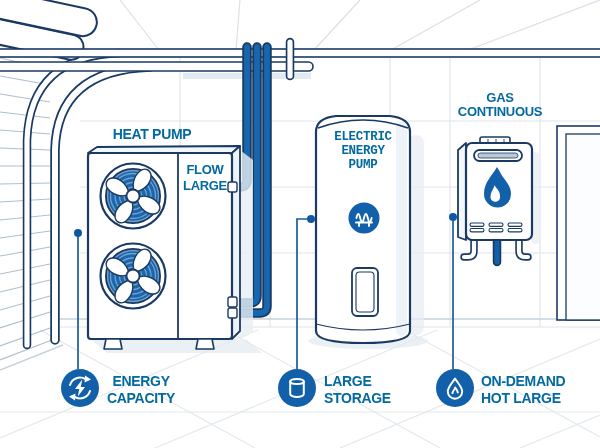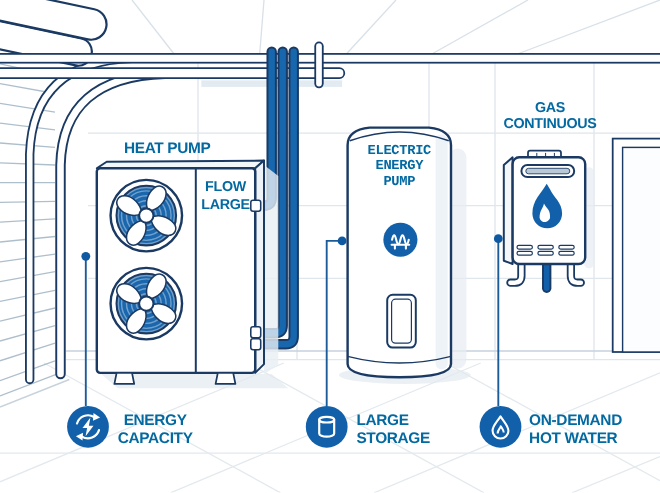--- a/index.html
+++ b/index.html
@@ -279,16 +279,16 @@
   <span>CAPACITY</span>
 </div>
 
 <div class="lbl t-callout t-c2">
   <span>LARGE</span>
   <span>STORAGE</span>
 </div>
 
 <div class="lbl t-callout t-c3">
   <span>ON-DEMAND</span>
-  <span>HOT WATER</span>
+  <span>HOT LARGE</span>
 </div>
 
 </div>
 
 </body></html>

